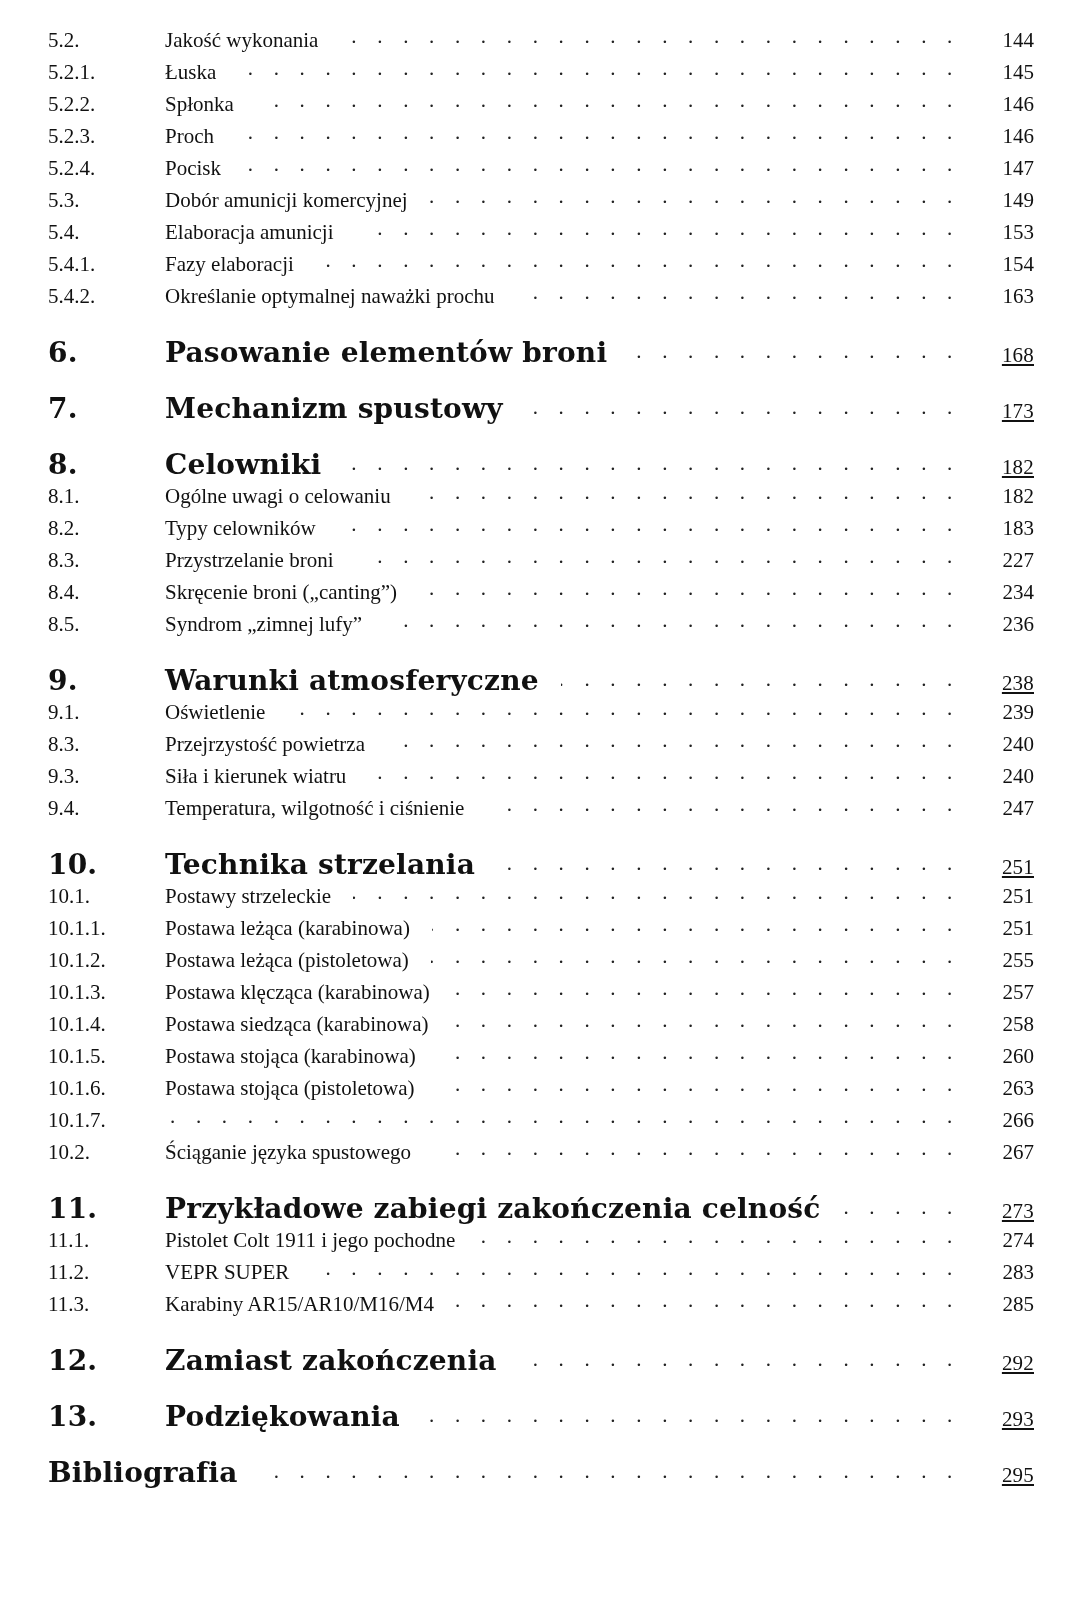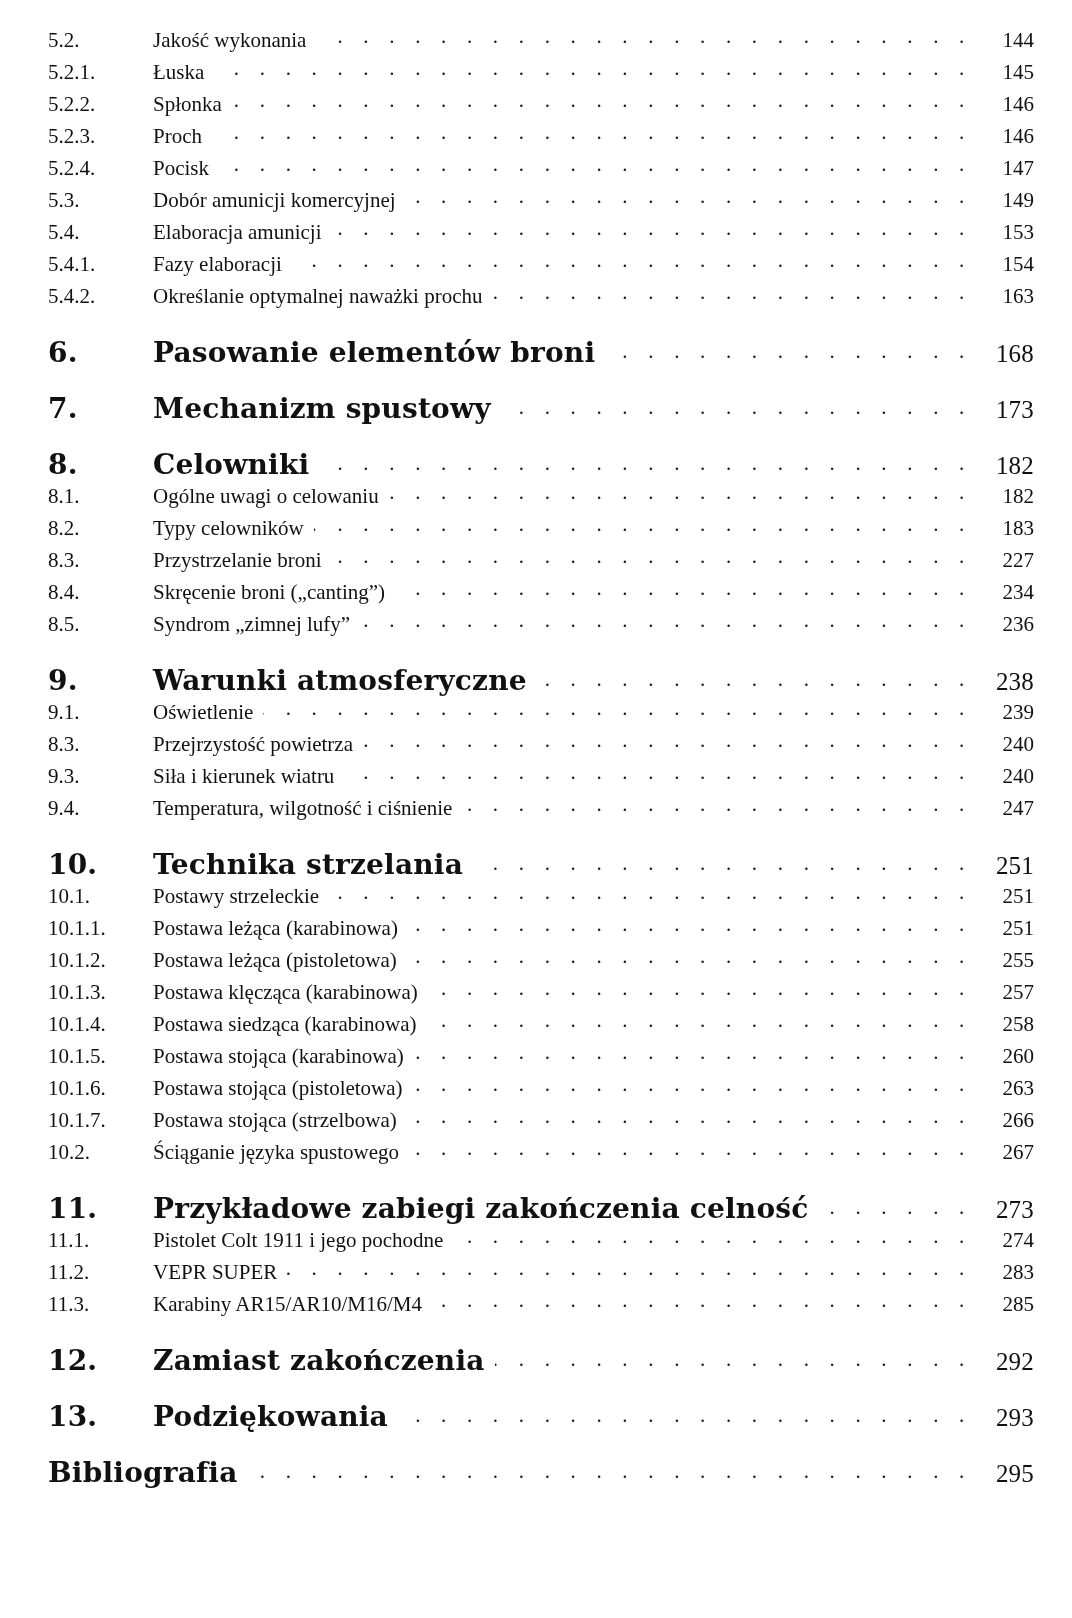--- a/index.html
+++ b/index.html
@@ -18,20 +18,21 @@
     .toc {
       position: absolute;
       left: 48px;
       top: 24px;
       width: 986px;
     }
     .row {
       display: flex;
       align-items: baseline;
       white-space: nowrap;
+      gap: 12px;
     }
     .row.sub {
       height: 32px;
       font-size: 21px;
       line-height: 32px;
       font-family: "Liberation Serif", "DejaVu Serif", serif;
     }
     .row.chap {
       height: 34px;
       font-size: 28px;
@@ -72,21 +73,21 @@
       white-space: nowrap;
     }
     .page {
       flex: 0 0 40px;
       width: 40px;
       text-align: right;
       font-size: 21px;
       font-weight: normal;
       font-family: "Liberation Serif", "DejaVu Serif", serif;
     }
-    .row.chap .page { font-size: 25px; }
+    .row.chap .page { font-size: 21px; text-decoration: underline; }
   </style>
 </head>
 <body>
 
 <div class="toc" id="toc">
     <div class="row sub">
       <span class="num">5.2.</span>
       <span class="title">Jakość wykonania</span>
       <span class="leader"></span>
       <span class="page">144</span>
@@ -260,21 +261,20 @@
       <span class="page">260</span>
     </div>
     <div class="row sub">
       <span class="num">10.1.6.</span>
       <span class="title">Postawa stojąca (pistoletowa)</span>
       <span class="leader"></span>
       <span class="page">263</span>
     </div>
     <div class="row sub">
       <span class="num">10.1.7.</span>
-      <span class="title">Postawa stojąca (strzelbowa)</span>
       <span class="leader"></span>
       <span class="page">266</span>
     </div>
     <div class="row sub">
       <span class="num">10.2.</span>
       <span class="title">Ściąganie języka spustowego</span>
       <span class="leader"></span>
       <span class="page">267</span>
     </div>
     <div class="row chap gap-before">

